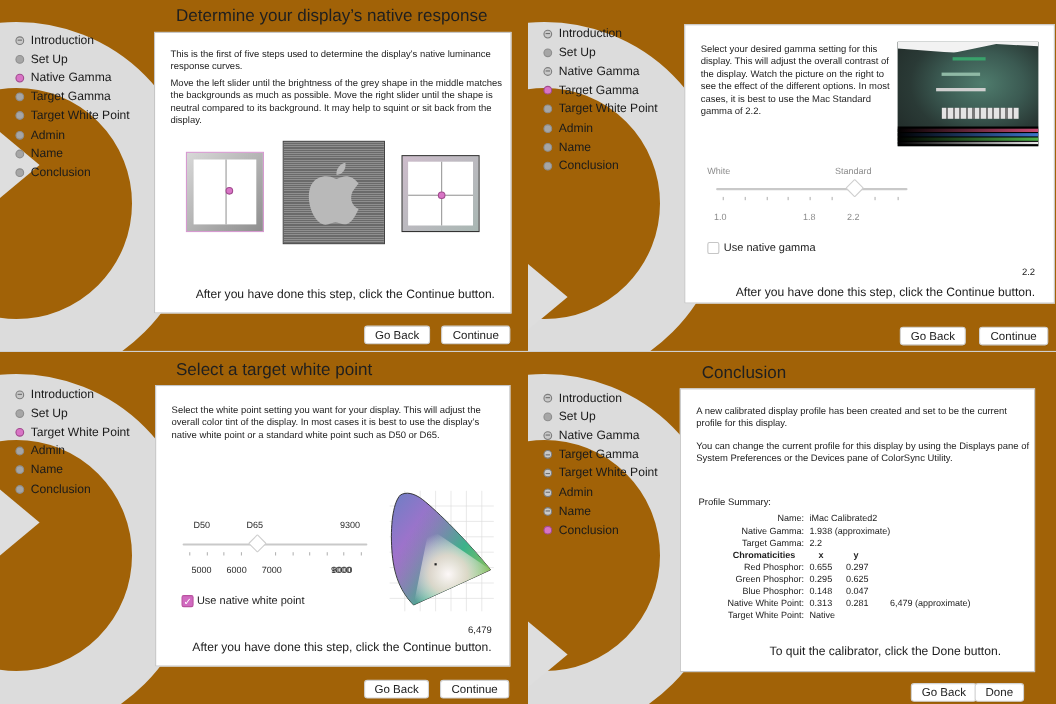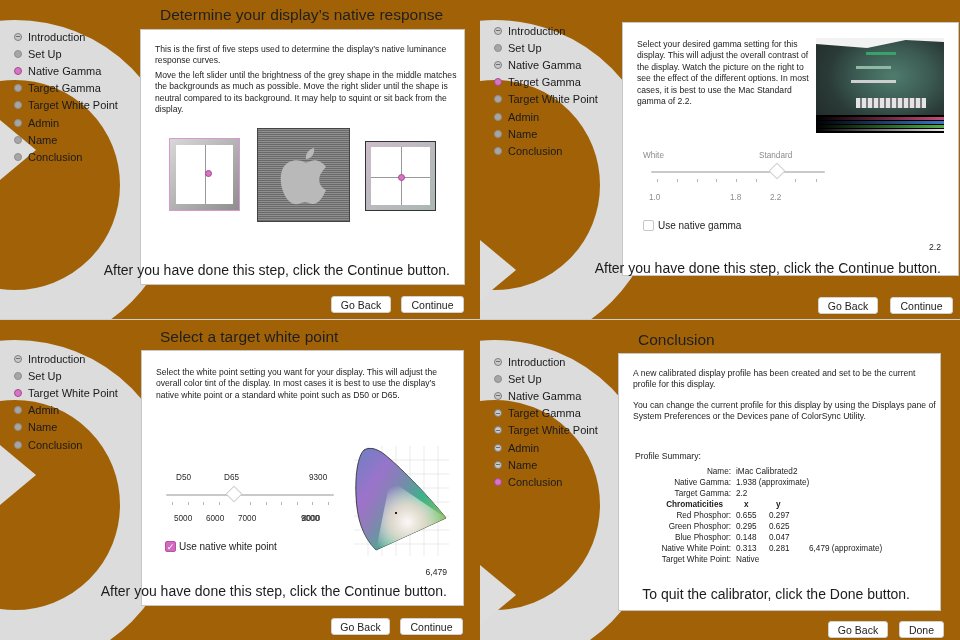--- a/index.html
+++ b/index.html
@@ -33,21 +33,21 @@
   .dot.done::after { content: ""; position: absolute; left: 1px; right: 1px; top: 2.5px; height: 1px; background: #6f6f6f; }
   .dot.active { background: #d874c5; border-color: #a24b8f; }
 
   .panel { position: absolute; background: #fff; border: 1px solid #c6c6c6; }
   .q1 .panel { left: 140px; top: 29px; width: 325px; height: 256px; }
   .q2 .panel { left: 622px; top: 22px; width: 337px; height: 254px; left: 142px; }
   .q3 .panel { left: 141px; top: 350px; width: 323px; height: 256px; top: 30px; }
   .q4 .panel { left: 138px; top: 33px; width: 323px; height: 258px; }
 
   .ptext { position: absolute; font-size: 8.6px; line-height: 11.4px; color: #1c1c1c; }
-  .after { position: absolute; font-size: 14px; color: #1c1c1c; white-space: nowrap; }
+  .after { position: absolute; font-size: 11px; color: #1c1c1c; white-space: nowrap; }
 
   .btn { position: absolute; height: 17px; background: #fff; border: 1px solid #d2d2d2; border-radius: 3px; font-size: 10.5px; color: #222; display: flex; align-items: center; justify-content: center; cursor: pointer; box-shadow: 0 1px 0 rgba(0,0,0,0.05); }
 
   
   .resp-box { position: absolute; background: #fff; }
   .resp-left { left: 28px; top: 108px; width: 71px; height: 73px; border: 1px solid #d69ad0; background: linear-gradient(135deg,#d8d8d8,#8e8e8e); padding: 6px; }
   .resp-left .inner, .resp-right .inner { width: 100%; height: 100%; background: #fff; position: relative; }
   .vline { position: absolute; top: 0; bottom: 0; left: 50%; width: 1px; background: #999; }
   .hline { position: absolute; left: 0; right: 0; top: 50%; height: 1px; background: #999; }
   .knob { position: absolute; width: 7px; height: 7px; border-radius: 50%; background: #d874c5; border: 1px solid #a24b8f; }
@@ -413,14 +413,14 @@
           <span class="sv3">6,479 (approximate)</span>
         </div>
       <div class="srow" style="top:88px;">
           <span class="skey">Target White Point:</span>
           <span class="sv1">Native</span>
         </div>
     </div>
     <div class="after" style="right:30px;top:232px;">To quit the calibrator, click the Done button.</div>
   </div>
   <div class="btn" style="left:348px;top:301px;width:60px;">Go Back</div>
-  <div class="btn" style="left:419px;top:301px;width:45px;">Done</div>
+  <div class="btn" style="left:406px;top:301px;width:45px;">Done</div>
 </div>
 
 </body></html>

